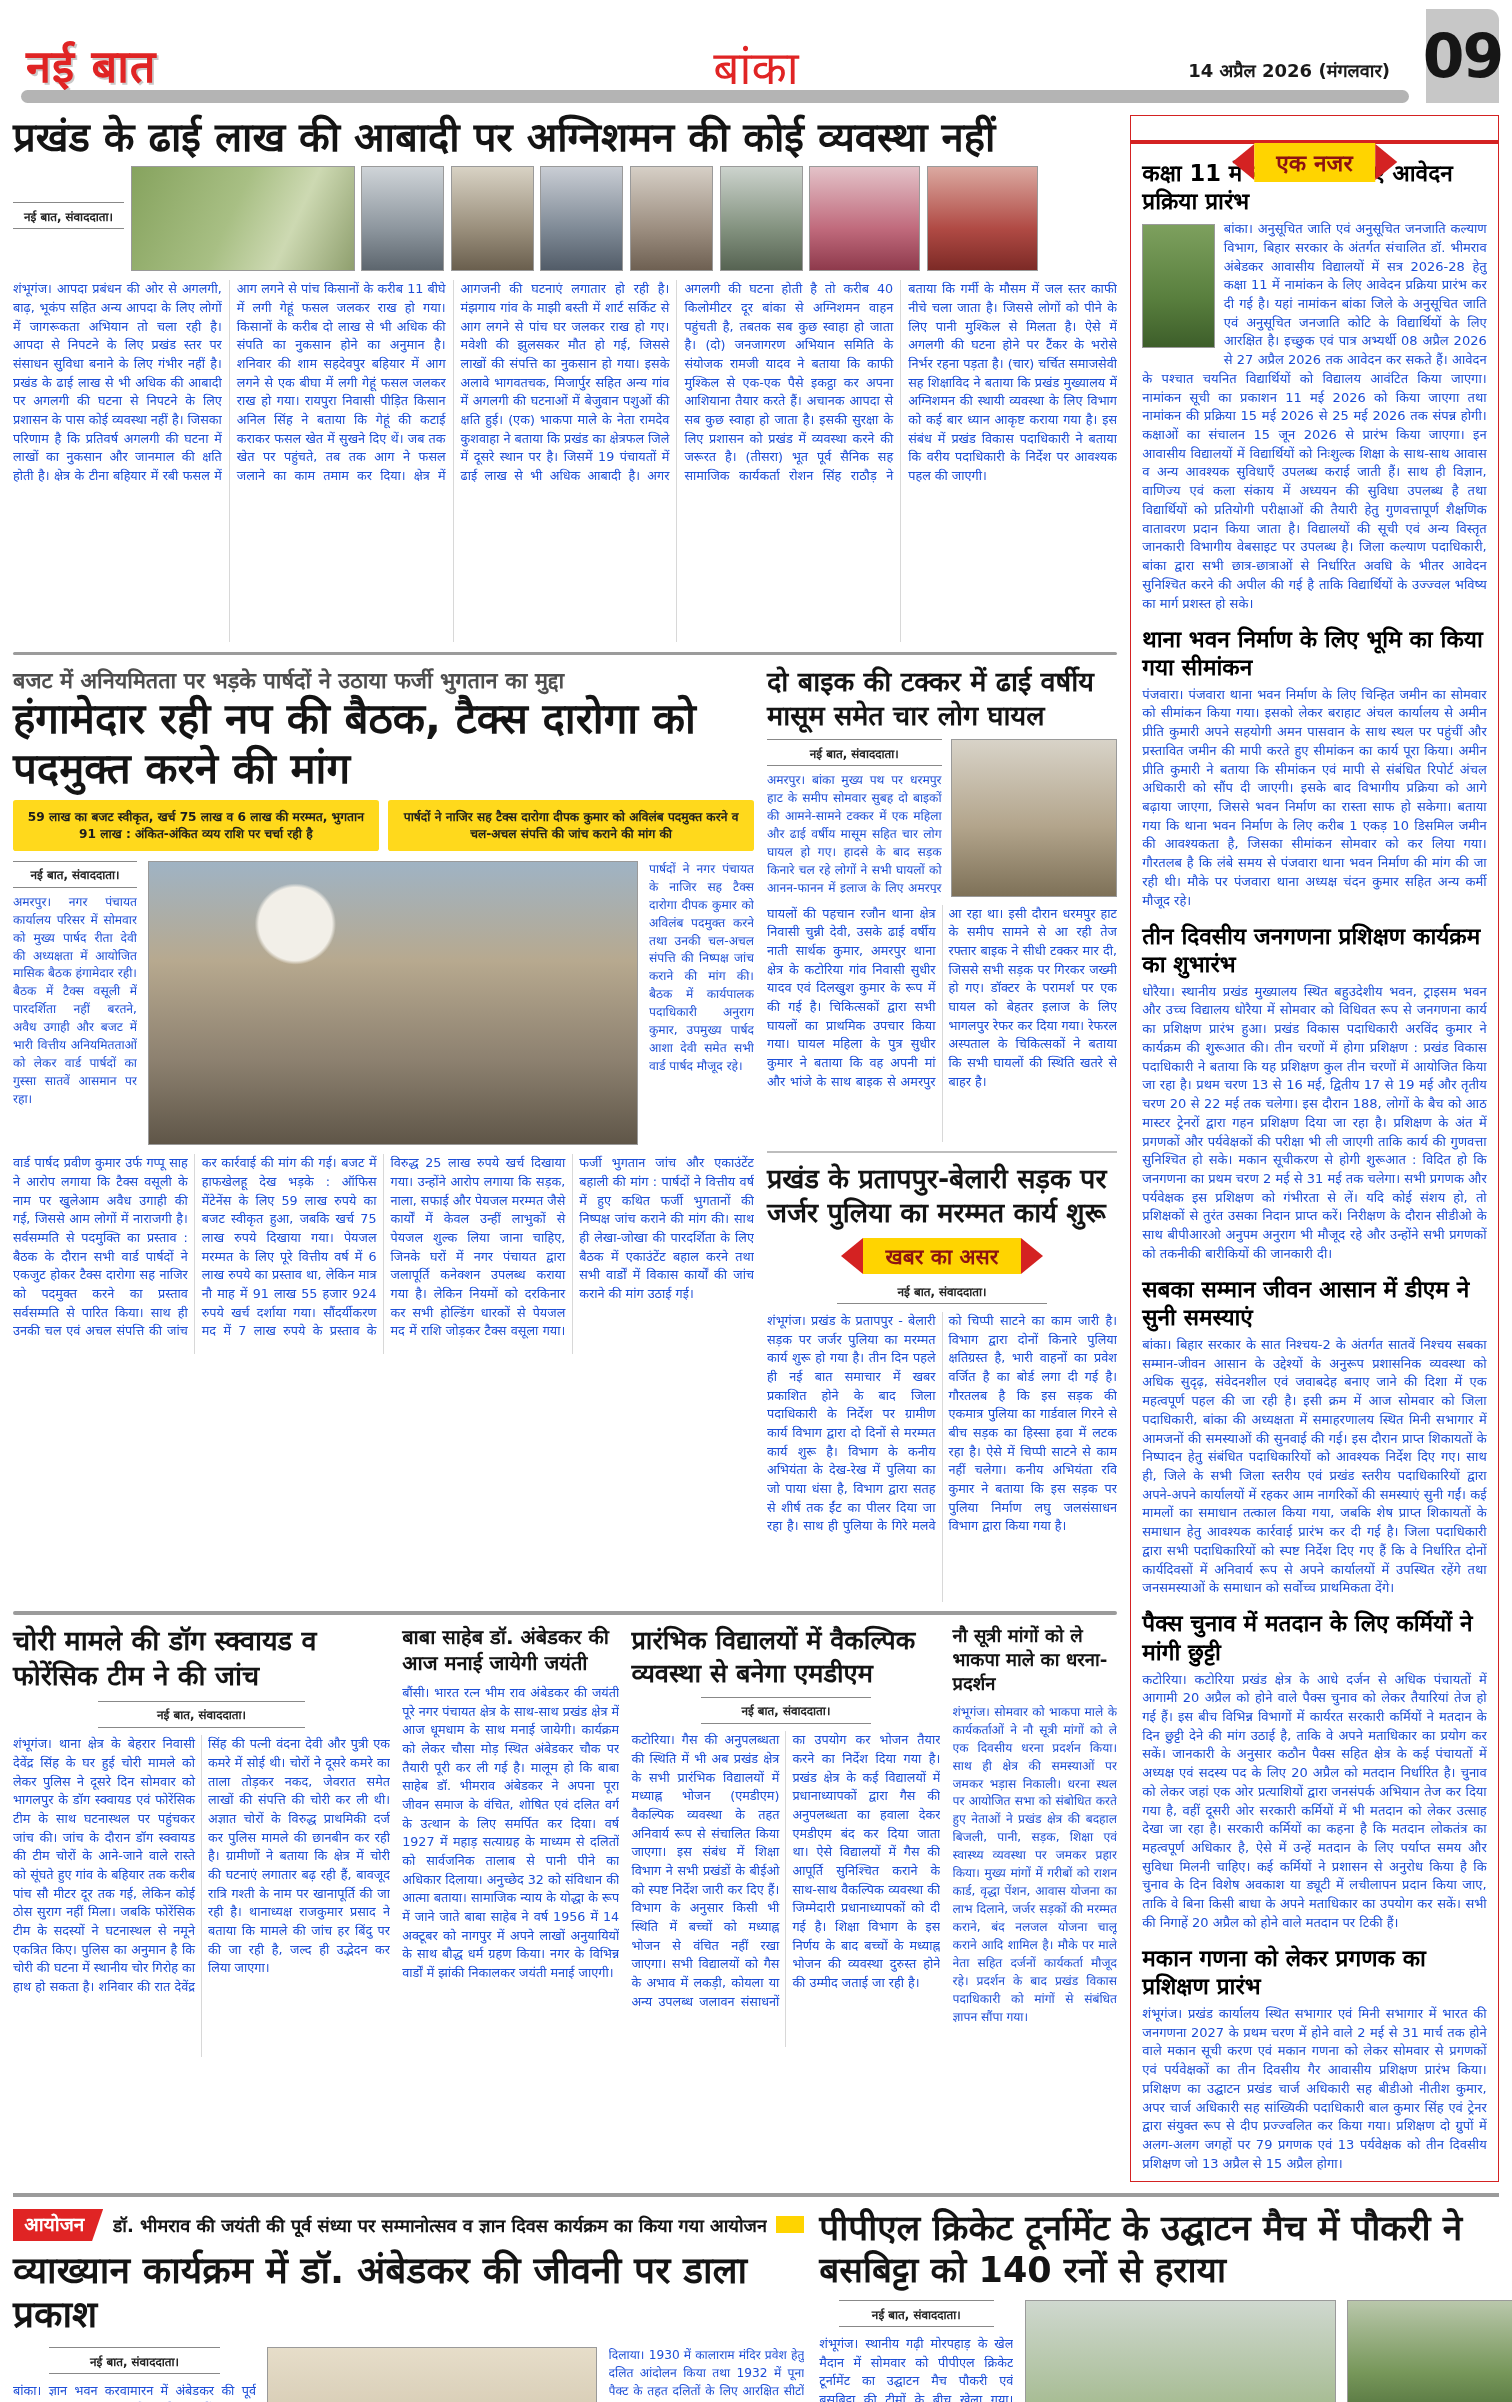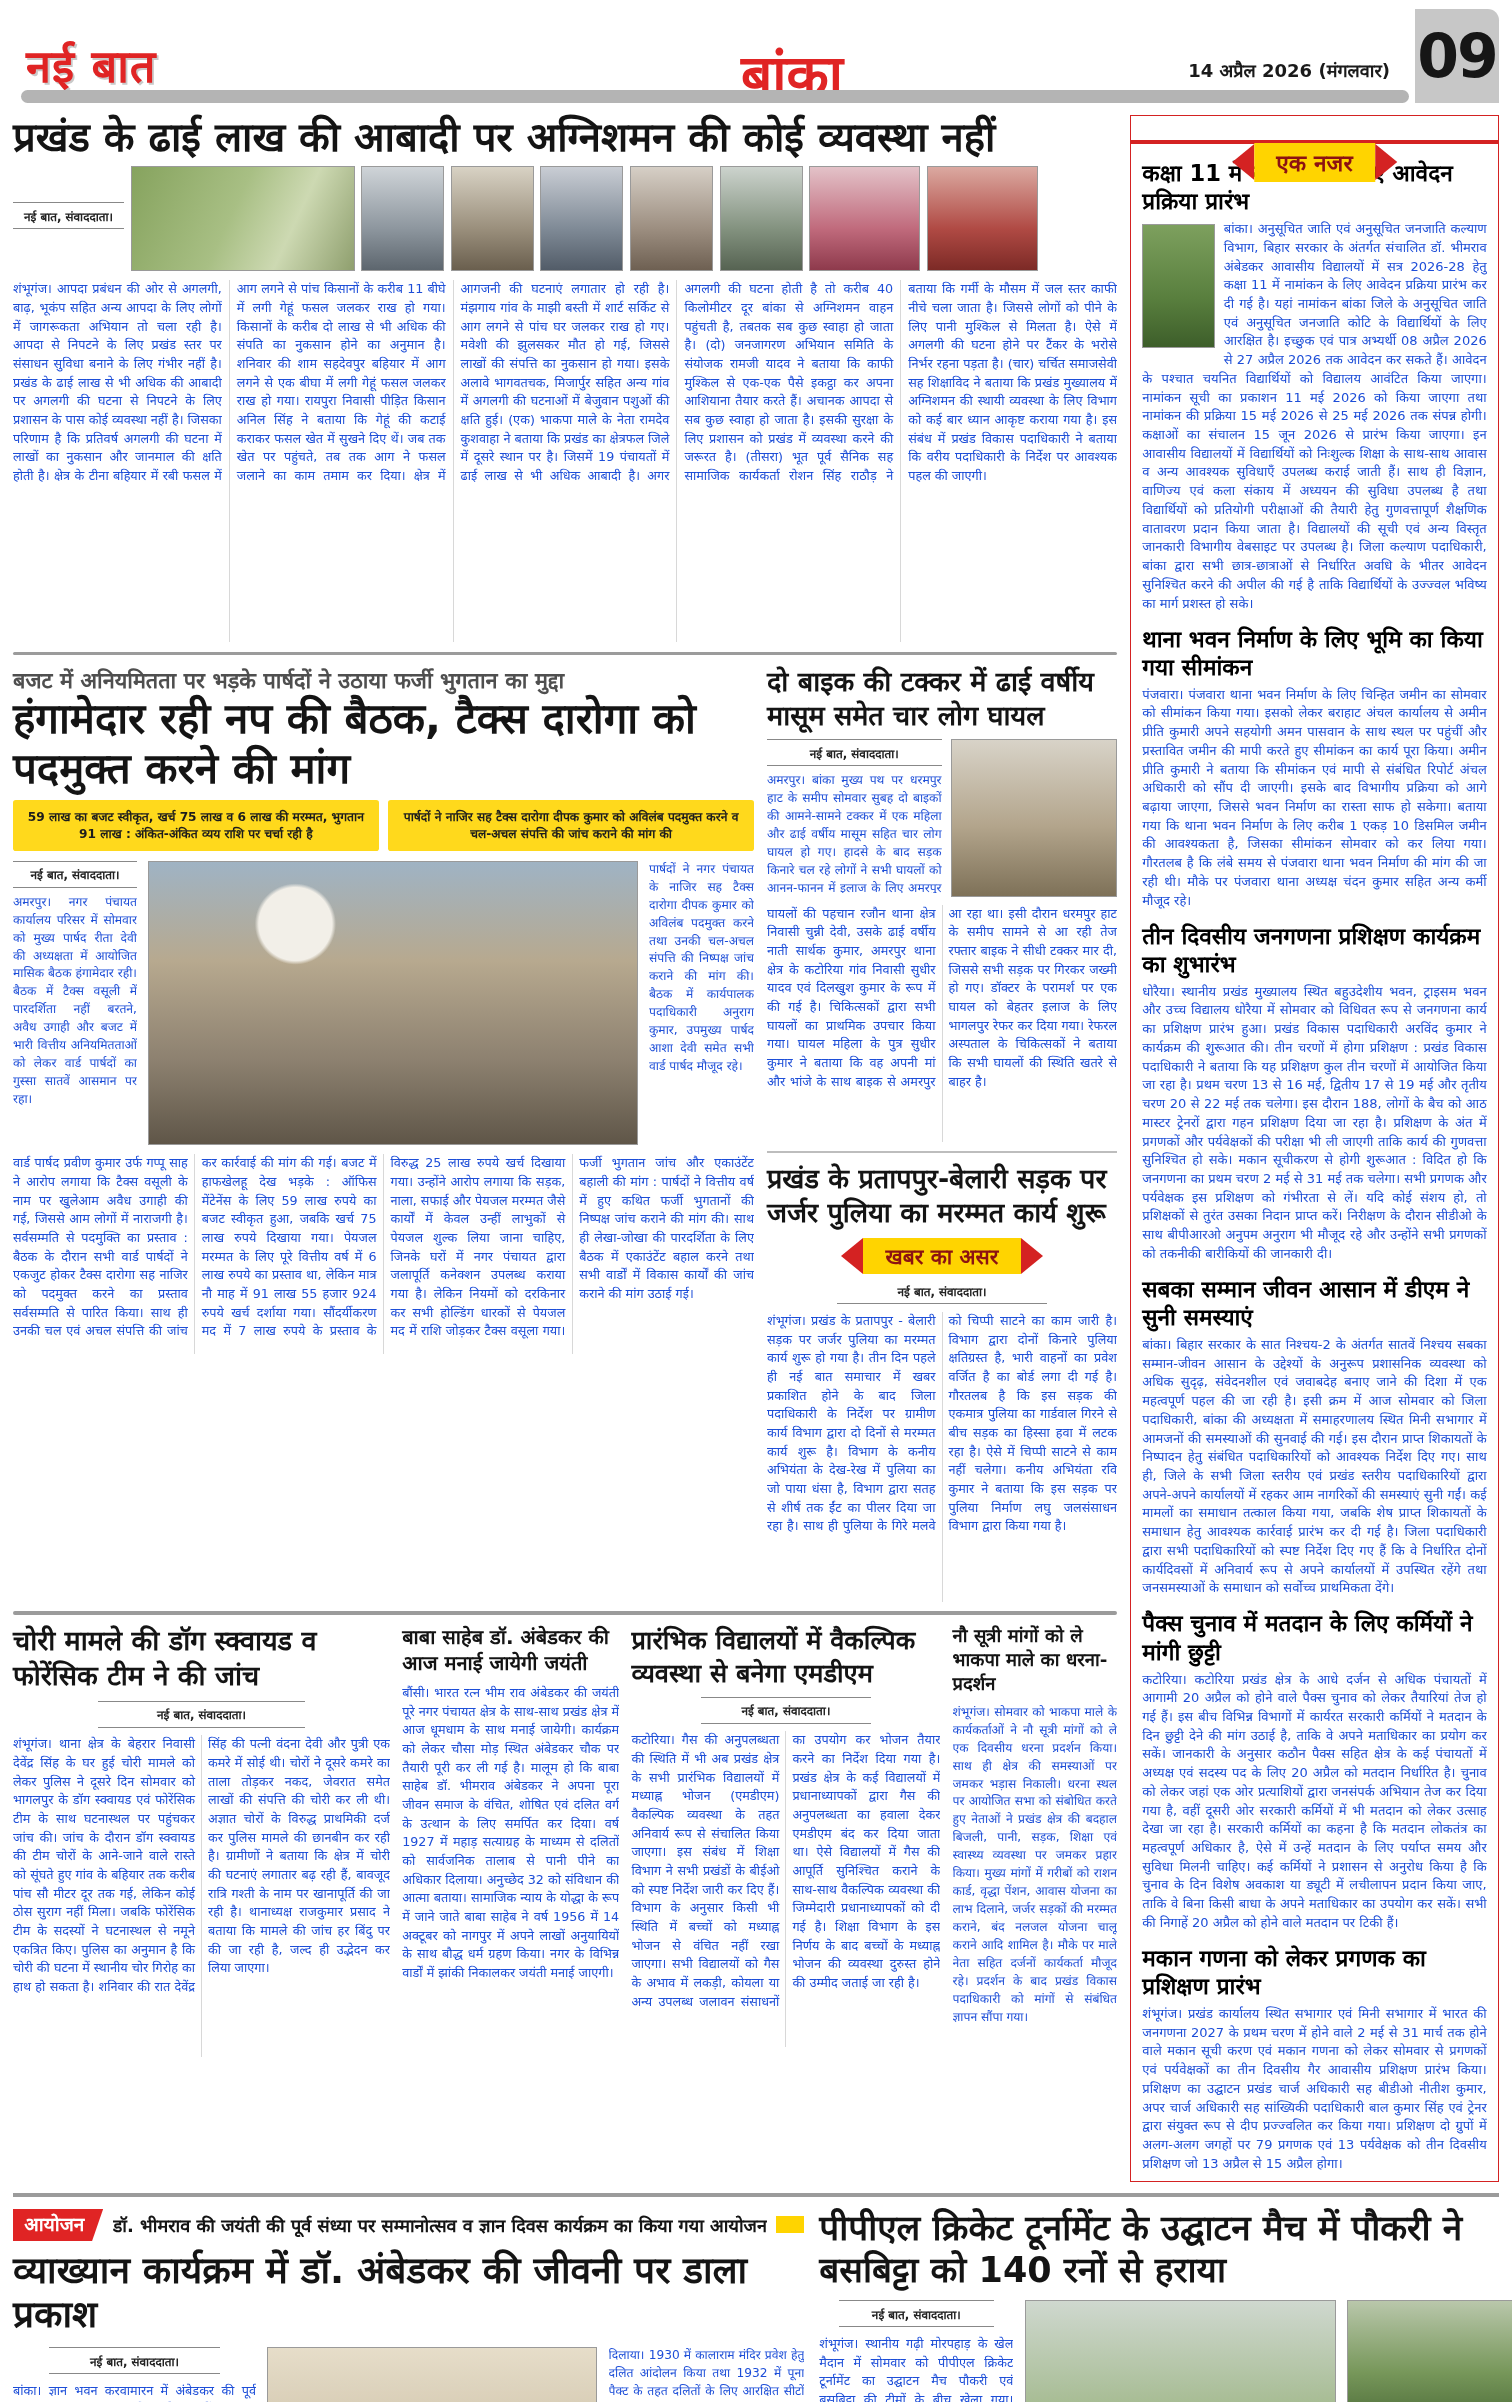--- a/index.html
+++ b/index.html
@@ -2,23 +2,23 @@
 <html lang="hi" style="font-size:15px"><head>
 <meta charset="utf-8">
 <style>
   * { margin:0; padding:0; box-sizing:border-box; }
   body { background:#e8e8e8; font-family:"DejaVu Sans", sans-serif; }
   .page { width:1512px; height:2402px; margin:0 auto; background:#ffffff; padding:9.4px 13px 7.5px 13px; overflow:hidden; position:relative; }
 
   
   .masthead { position:relative; height:94px; }
   .logo { position:absolute; left:13px; top:24.5px; font-size:45px; font-weight:800; color:#e02424; text-shadow:1.9px 1.9px 0 #c9c9c9; letter-spacing:0.9px; }
-  .edition-title { position:absolute; left:50%; top:26px; transform:translateX(-50%); font-size:55px; font-weight:700; color:#e02424;margin-left:36px; }
+  .edition-title { position:absolute; left:50%; top:26px; transform:translateX(-50%); font-size:46px; font-weight:400; color:#e02424; }
   .issue-date { position:absolute; right:109px; top:49px; font-size:18px; font-weight:700; color:#1a1a1a; }
-  .page-num-tab { position:absolute; right:0; top:0; width:84px; height:94px; background:#c7c7c7; border-radius:0 11.3px 0 0; display:flex; align-items:center; justify-content:center; }
+  .page-num-tab { position:absolute; right:0; top:0; width:73px; height:94px; background:#c7c7c7; border-radius:0 11.3px 0 0; display:flex; align-items:center; justify-content:center; }
   .page-num { font-size:60px; font-weight:800; color:#161616; letter-spacing:-1.9px; }
   .gray-bar { position:absolute; left:7.5px; bottom:0; width:calc(100% - 98px); height:13px; background:#b4b4b4; border-radius:7.5px; }
 
   
   .main-grid { display:grid; grid-template-columns:1fr 369px; column-gap:13px; margin-top:11.3px; }
   .left-main { min-width:0; }
 
   
   .hl-xl { font-size:40px; line-height:1.14; font-weight:800; color:#141414; }
   .hl-big { font-size:42px; line-height:1.2; font-weight:800; color:#141414; }

